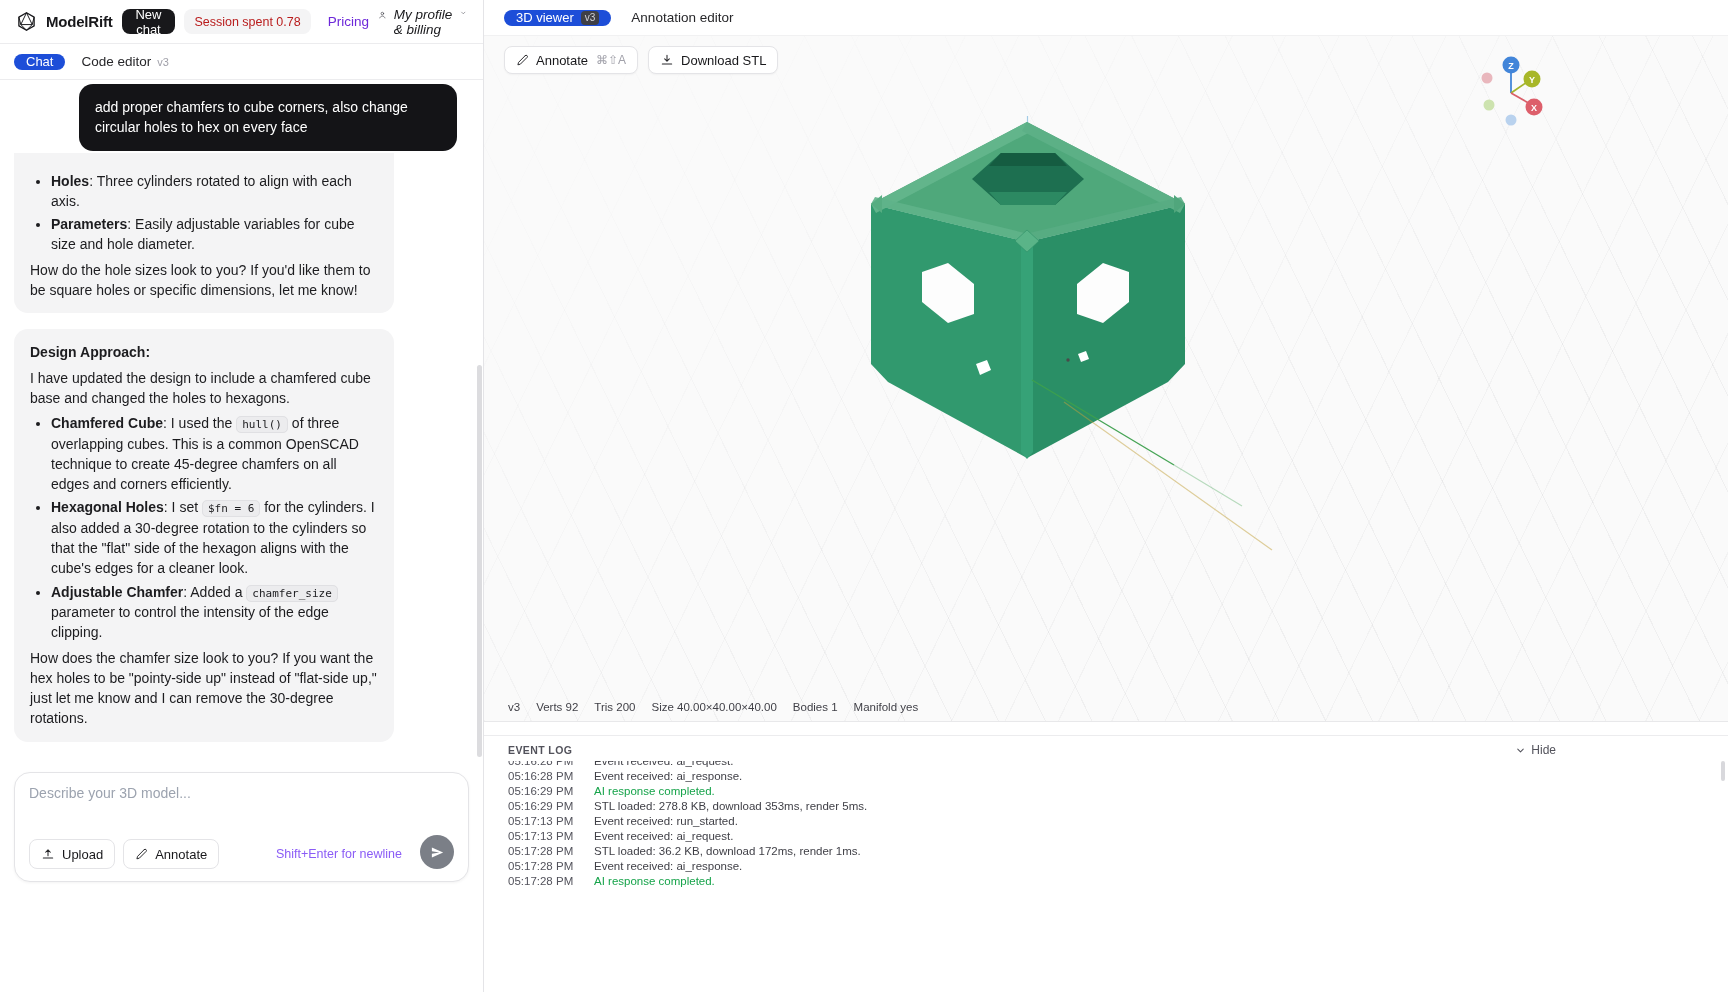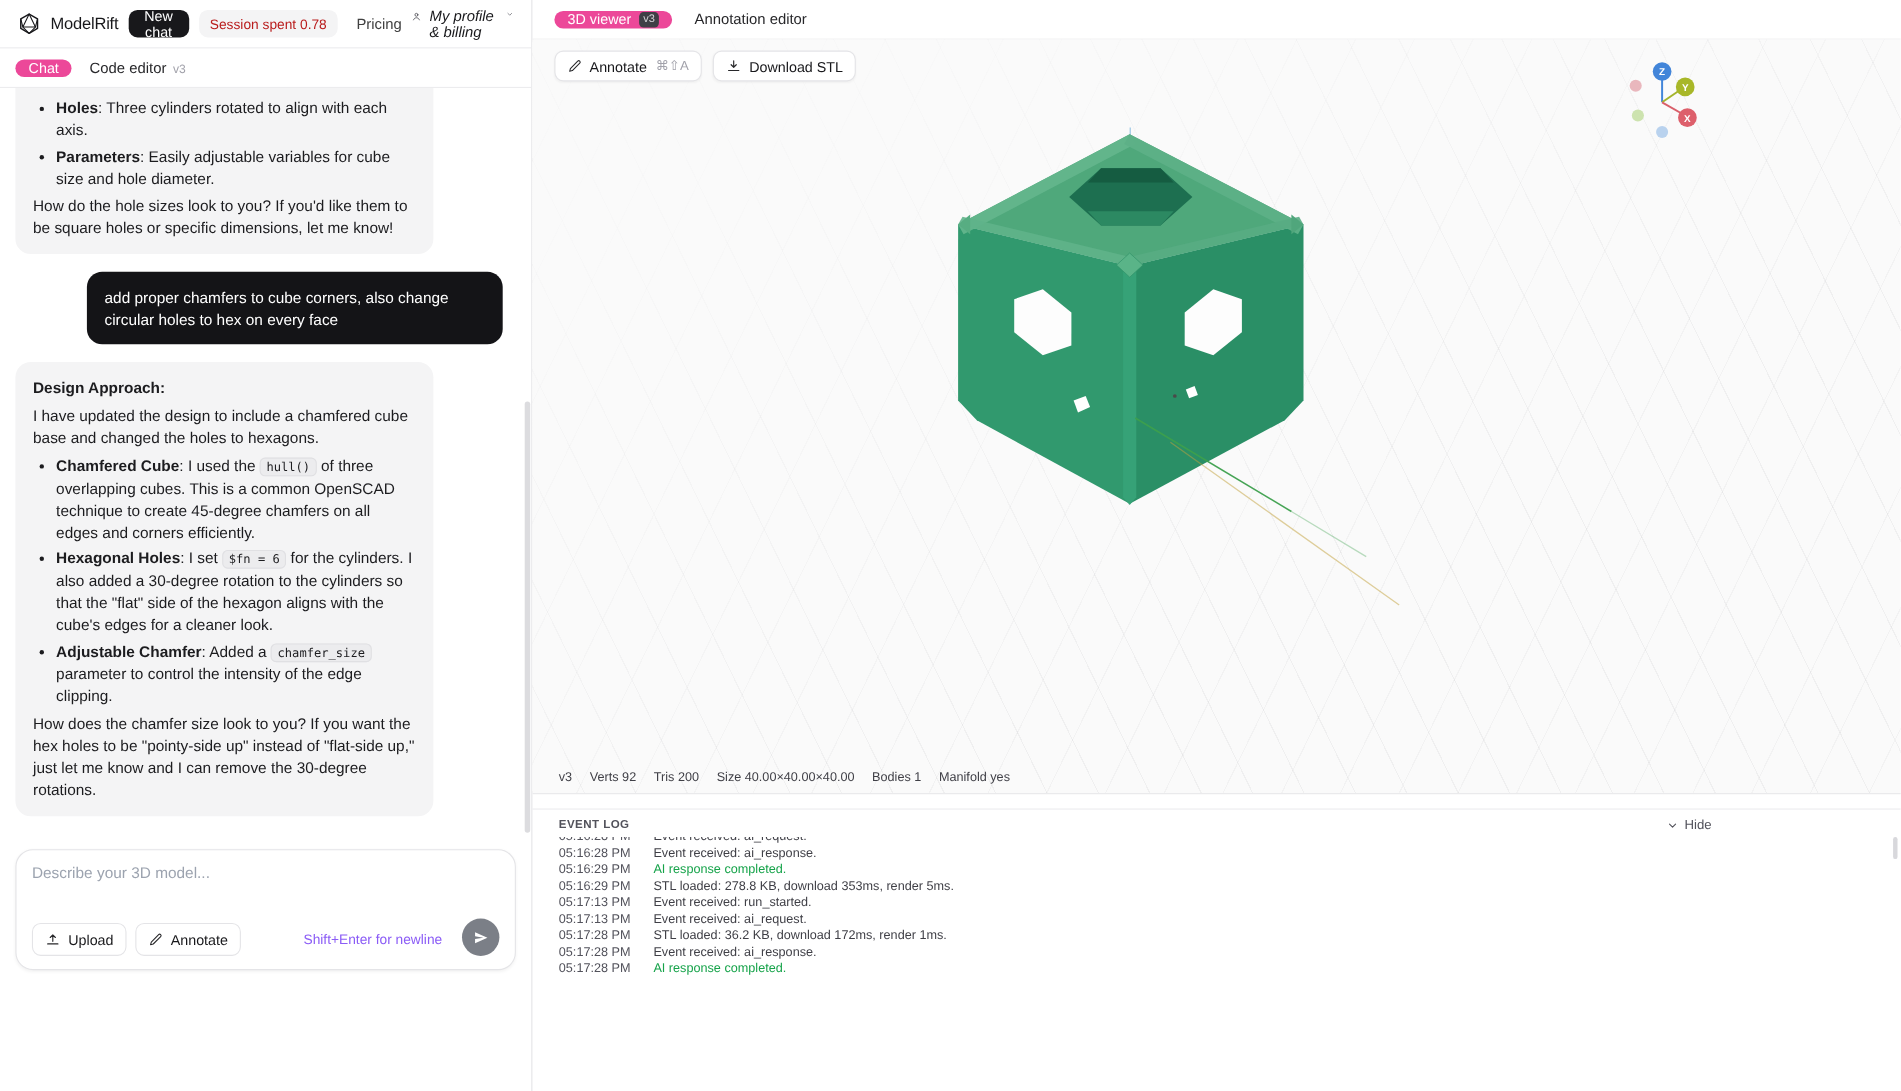--- a/index.html
+++ b/index.html
@@ -6,28 +6,28 @@
   html,body { width:1728px; height:992px; }
   body {
     font-family: "Liberation Sans", sans-serif;
     background:#fff; color:#18181b; overflow:hidden;
   }
   .app { display:flex; width:1728px; height:992px; }
 
   
   .left { width:484px; border-right:1px solid #e4e4e7; display:flex; flex-direction:column; position:relative; background:#fff; }
   .lheader { height:44px; display:flex; align-items:center; gap:9px; padding:0 16px; border-bottom:1px solid #ececee; flex:none; }
-  .app-name { font-weight:400; font-size:15px; letter-spacing:-.2px; }
+  .app-name { font-weight:700; font-size:15px; letter-spacing:-.2px; }
   .btn-dark { background:#18181b; color:#fff; border:none; border-radius:8px; height:25px; padding:0 11px; font-size:13px; font-family:inherit; display:inline-flex; align-items:center; cursor:pointer; }
   .badge { background:#f4f4f5; border-radius:8px; height:25px; display:inline-flex; align-items:center; padding:0 10px; font-size:12.5px; color:#b91c1c; white-space:nowrap; }
-  .link { font-size:13.5px; color:#404040; margin-left:8px; cursor:pointer; }
+  .link { font-size:13.5px; color:#6d28d9; margin-left:8px; cursor:pointer; }
   .profile { margin-left:auto; display:flex; align-items:flex-start; gap:7px; font-size:13.5px; color:#18181b; cursor:pointer;font-style:italic; }
 
   .ltabs { height:36px; display:flex; align-items:center; gap:16px; padding:0 14px; border-bottom:1px solid #ececee; flex:none; }
-  .pill-dark { background:#ec4899; color:#fff; border:none; border-radius:8px; height:16px; padding:0 12px; font-size:13px; display:inline-flex; align-items:center; gap:7px; font-family:inherit; cursor:pointer; }
+  .pill-dark { background:#1d4ed8; color:#fff; border:none; border-radius:8px; height:16px; padding:0 12px; font-size:13px; display:inline-flex; align-items:center; gap:7px; font-family:inherit; cursor:pointer; }
   .tab-plain { font-size:13.5px; color:#27272a; display:inline-flex; gap:6px; align-items:baseline; cursor:pointer; }
   .tab-plain .ver { font-size:11px; color:#a1a1aa; }
 
   .chat { flex:1; overflow:hidden; padding:4px 14px 0 14px; position:relative; }
   .msg-row { display:flex; margin-bottom:16px; }
   .msg-row.user { justify-content:flex-end; padding-right:12px; }
   .bubble { background:#f4f4f5; border-radius:14px; padding:13px 16px; font-size:14px; line-height:1.45; color:#1c1c1f; max-width:380px; }
   .bubble.user { background:#141417; color:#fff; max-width:378px; }
   .bubble.clipped { margin-top:-14px; border-top-left-radius:0; border-top-right-radius:0; }
   .bubble p { margin:5px 0; }
@@ -110,32 +110,32 @@
 
     <nav class="ltabs">
       <button class="pill-dark">Chat</button>
       <div class="tab-plain">
         <span>Code editor</span>
         <span class="ver">v3</span>
       </div>
     </nav>
 
     <div class="chat" id="chat">
+        <div class="msg-row user">
+          <div class="bubble user">
+            <p><span>add proper chamfers to cube corners, also change circular holes to hex on every face</span></p>
+          </div>
+        </div>
         <div class="msg-row assistant">
           <div class="bubble assistant clipped">
             <ul>
               <li><span class="b">Holes</span><span>: Three cylinders rotated to align with each axis.</span></li>
               <li><span class="b">Parameters</span><span>: Easily adjustable variables for cube size and hole diameter.</span></li>
             </ul>
             <p><span>How do the hole sizes look to you? If you'd like them to be square holes or specific dimensions, let me know!</span></p>
-          </div>
-        </div>
-        <div class="msg-row user">
-          <div class="bubble user">
-            <p><span>add proper chamfers to cube corners, also change circular holes to hex on every face</span></p>
           </div>
         </div>
         <div class="msg-row assistant">
           <div class="bubble assistant">
             <p><span class="b">Design Approach:</span></p>
             <p><span>I have updated the design to include a chamfered cube base and changed the holes to hexagons.</span></p>
             <ul>
               <li><span class="b">Chamfered Cube</span><span>: I used the </span><code class="code">hull()</code><span> of three overlapping cubes. This is a common OpenSCAD technique to create 45-degree chamfers on all edges and corners efficiently.</span></li>
               <li><span class="b">Hexagonal Holes</span><span>: I set </span><code class="code">$fn = 6</code><span> for the cylinders. I also added a 30-degree rotation to the cylinders so that the "flat" side of the hexagon aligns with the cube's edges for a cleaner look.</span></li>
               <li><span class="b">Adjustable Chamfer</span><span>: Added a </span><code class="code">chamfer_size</code><span> parameter to control the intensity of the edge clipping.</span></li>

